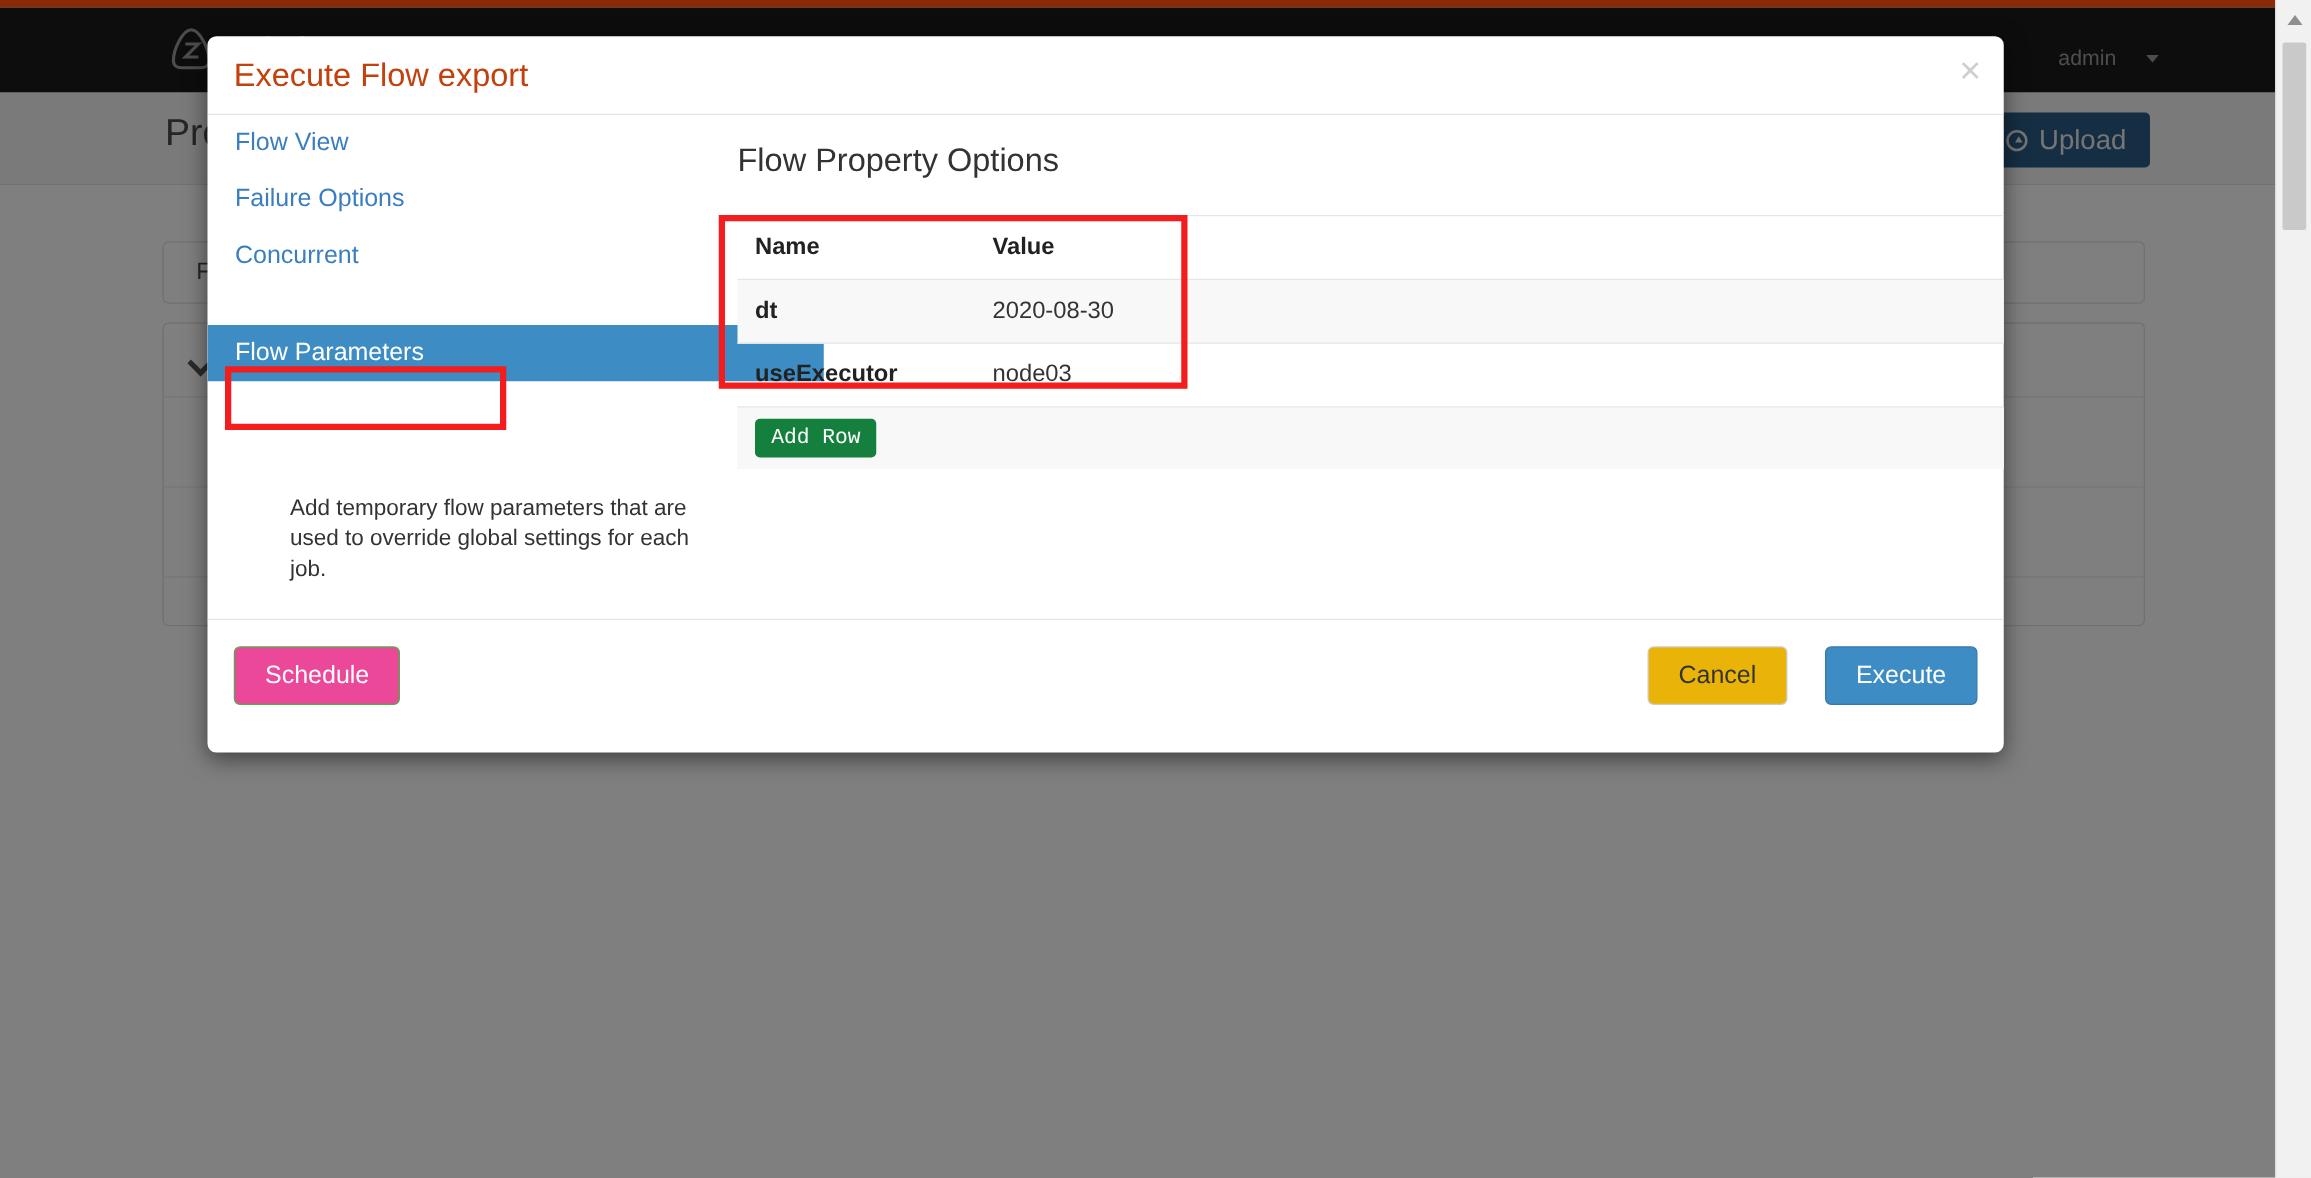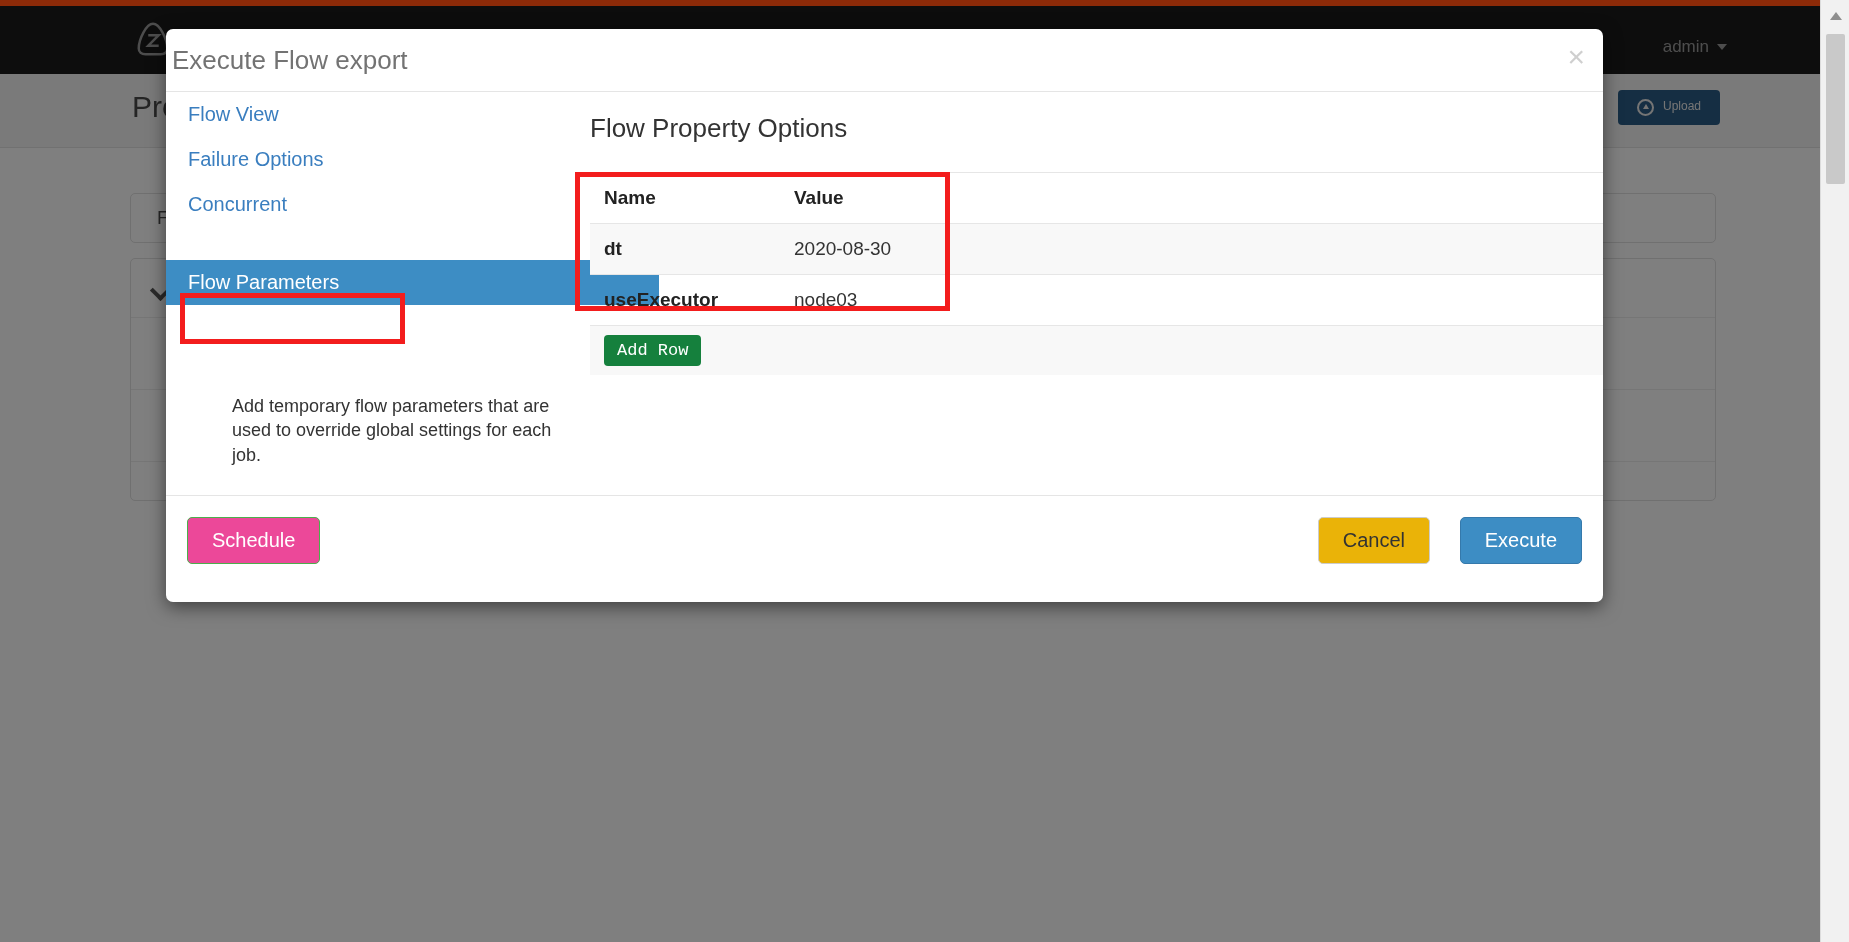--- a/index.html
+++ b/index.html
@@ -21,41 +21,41 @@
   }
   .brand {
     position: absolute; left: 134px; top: 14px;
     display: flex; align-items: center; gap: 10px;
     color: #d8d8d8; font-size: 25px; letter-spacing: .4px;
   }
   .brand-logo { width: 38px; height: 38px; display: block; }
   .nav-user {
     position: absolute; right: 93px; top: 31px;
     color: #9b9b9b; font-size: 17px;
-    display: flex; align-items: center; gap: 8px;
+    display: flex; align-items: center; gap: 24px;
   }
   .caret-down {
     width: 0; height: 0; border-left: 5px solid transparent;
     border-right: 5px solid transparent; border-top: 6px solid #9b9b9b;
     display: inline-block;
   }
 
   .pagehead {
     position: absolute; left: 0; top: 74px; width: 1820px; height: 74px;
     background: #f5f5f5; border-bottom: 1px solid #e2e2e2;
   }
   .page-title {
     position: absolute; left: 132px; top: 16px;
     font-size: 30px; color: #4a4a4a; font-weight: 400;
   }
   .upload-btn {
     position: absolute; right: 100px; top: 16px;
-    background: #2b5d86; color: #eaeaea; font-size: 12px;
+    background: #2b5d86; color: #eaeaea; font-size: 22px;
     padding: 9px 19px; border-radius: 4px; border: none;
-    display: flex; gap: 9px;
+    display: flex; align-items: center; gap: 9px;
   }
   .circ-up {
     width: 17px; height: 17px; border: 2px solid #eaeaea; border-radius: 50%;
     position: relative; display: inline-block;
   }
   .circ-up::after {
     content: ""; position: absolute; left: 4.5px; top: 3px;
     width: 0; height: 0; border-left: 3.5px solid transparent;
     border-right: 3.5px solid transparent; border-bottom: 5px solid #eaeaea;
   }
@@ -116,22 +116,22 @@
   .modal {
     position: absolute; left: 166px; top: 29px; width: 1437px; height: 573px;
     background: #ffffff; border-radius: 7px;
     box-shadow: 0 5px 18px rgba(0,0,0,0.5);
     overflow: hidden;
   }
   .modal-header {
     position: relative; height: 63px; border-bottom: 1px solid #e5e5e5;
   }
   .modal-title {
-    position: absolute; left: 6px; top: 16px;
-    font-size: 26px; color: #737373; font-weight: 400;
+    position: absolute; left: 21px; top: 16px;
+    font-size: 26px; color: #c2410c; font-weight: 400;
   }
   .modal-close {
     position: absolute; right: 18px; top: 13px;
     font-size: 30px; line-height: 1; color: #cfcfcf;
     background: none; border: none; cursor: pointer; font-family: "Liberation Sans", sans-serif;
   }
 
   .modal-body { position: relative; height: 403px; }
 
   

